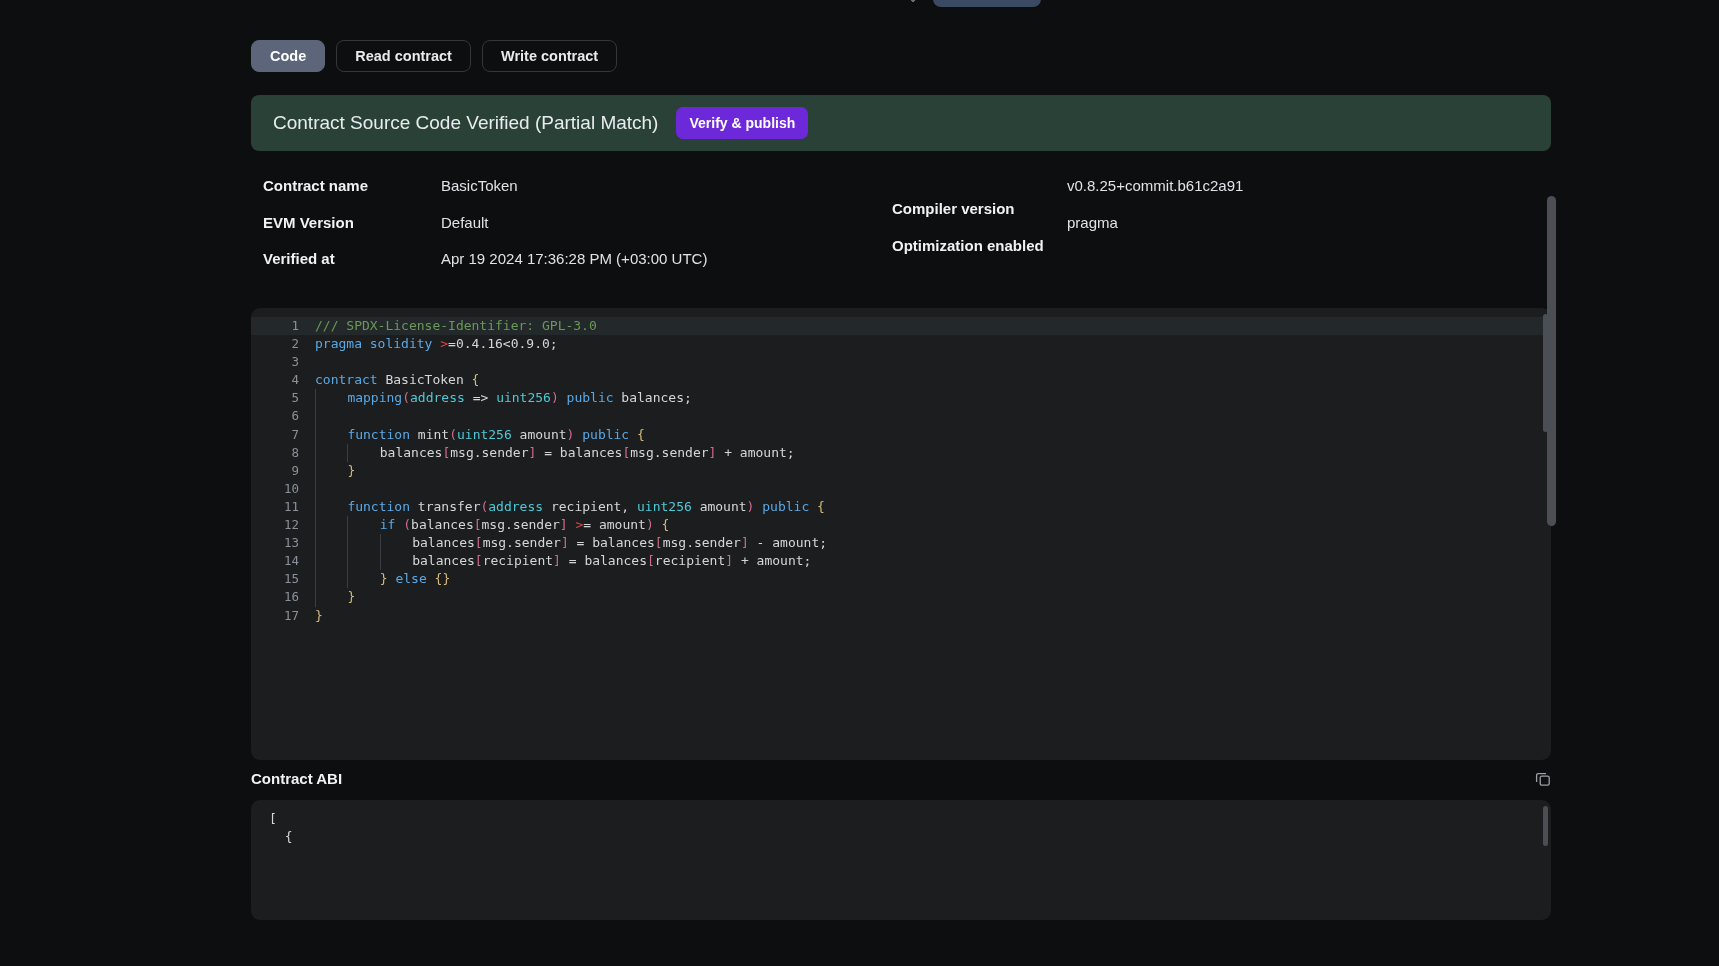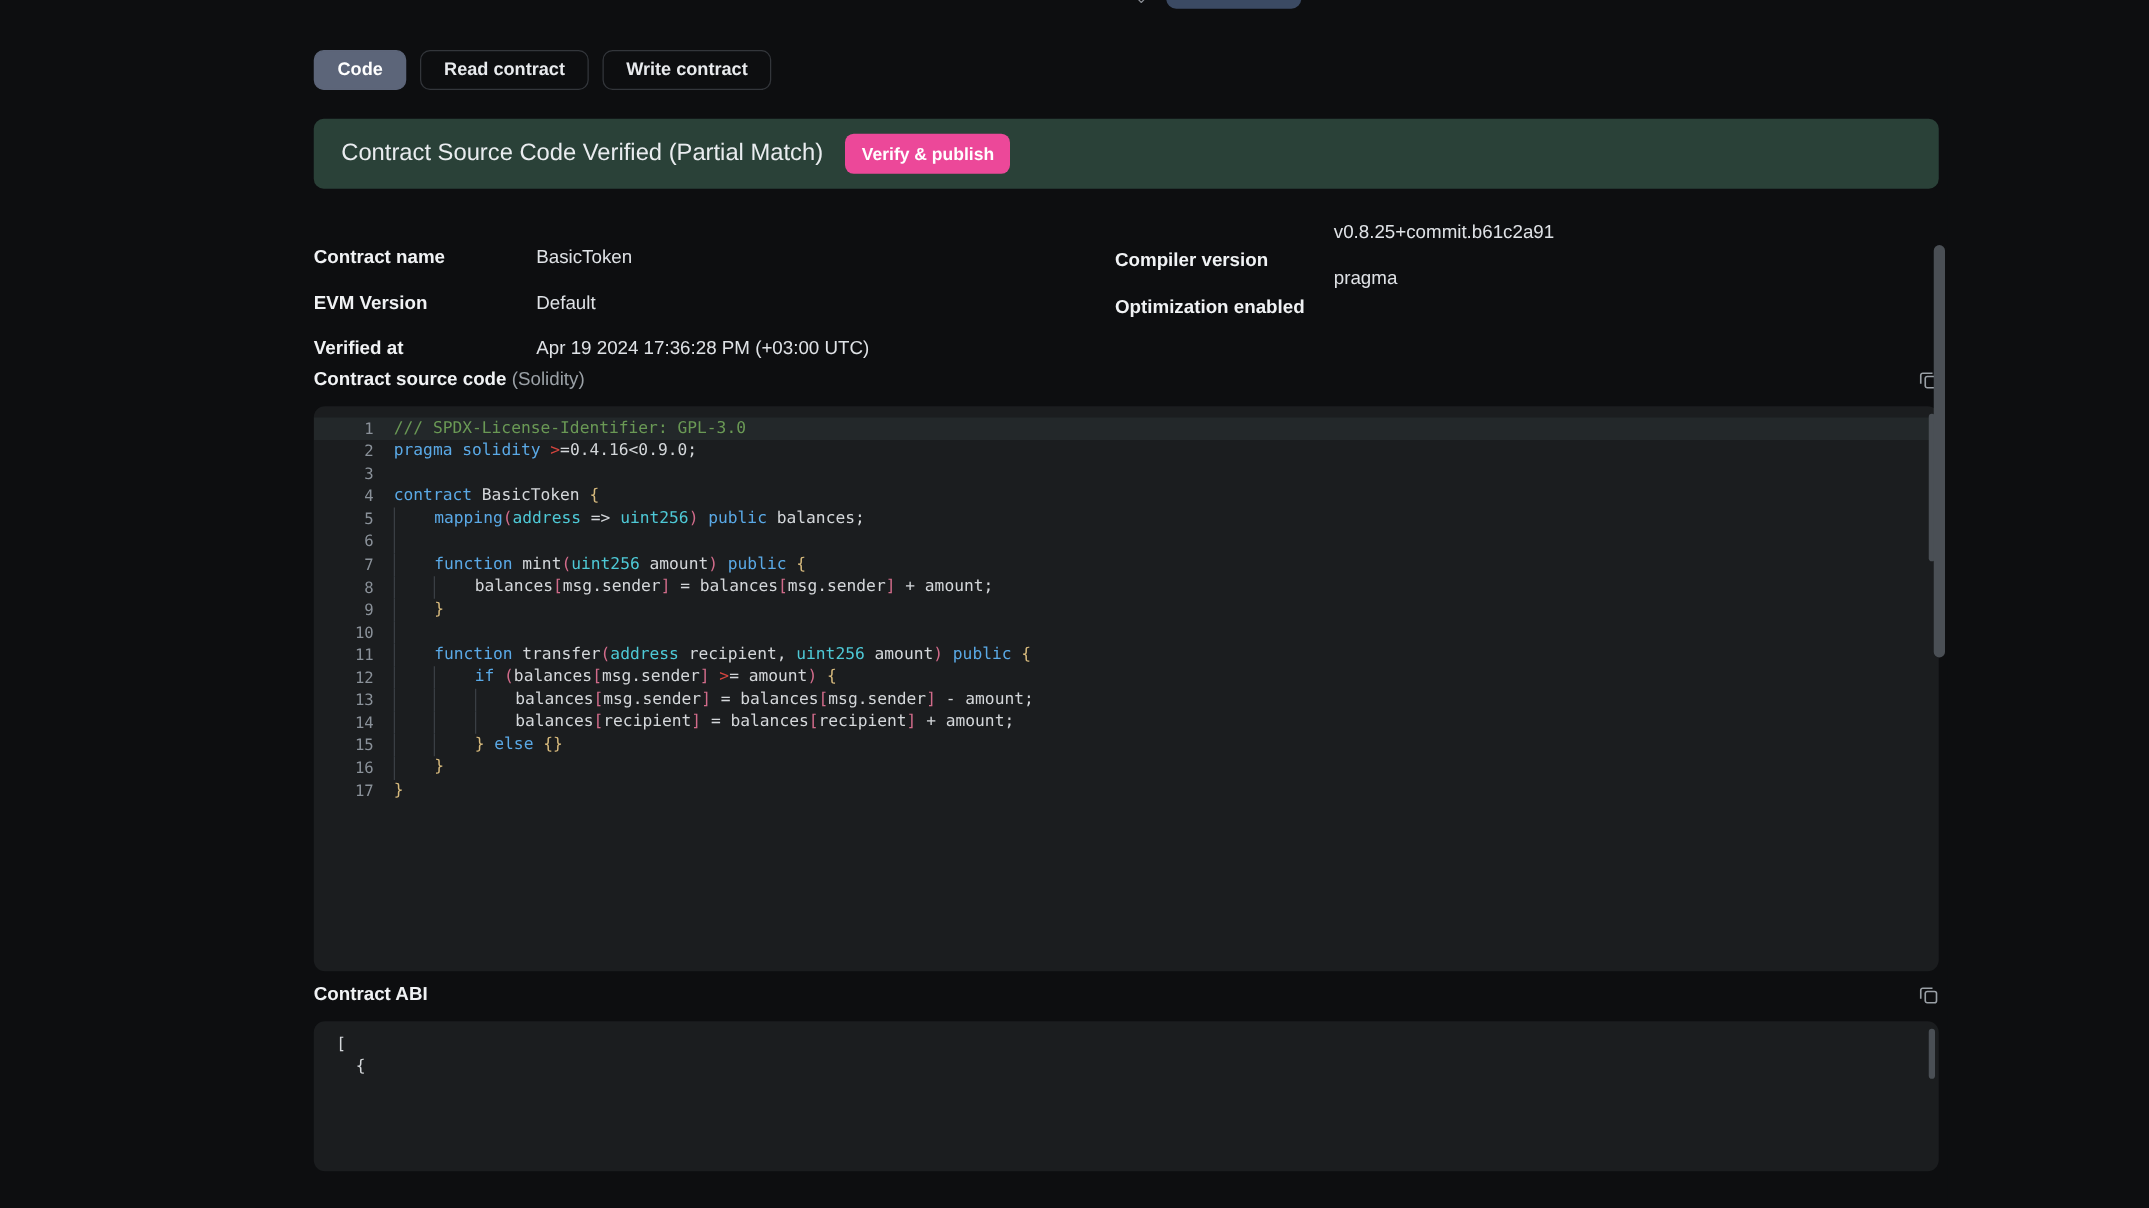--- a/index.html
+++ b/index.html
@@ -104,21 +104,21 @@
   }
   .banner-text {
     font-size: 19px;
     color: #e9ecef;
     font-weight: 400;
     white-space: nowrap;
   }
   .verify-btn {
     height: 30px;
     padding: 16px 13px;
-    background: #ec4899;
+    background: #6d28d9;
     border: none;
     border-radius: 7px;
     color: #ffffff;
     font-size: 14px;
     font-weight: 700;
     cursor: pointer;
     display: flex;
     align-items: center;
     font-family: "Liberation Sans", sans-serif;
     white-space: nowrap;
@@ -126,21 +126,21 @@
 
   
   .meta {
     margin-top: 26px;
     position: relative;
   }
   .meta-col {
     position: absolute;
     top: 0;
   }
-  .meta-col.c1 { left: 0; width: 640px; margin-top: 20px; }
+  .meta-col.c1 { left: 12px; width: 640px; }
   .meta-col.c2 { left: 641px; width: 640px; }
   .meta-row {
     display: flex;
     align-items: flex-start;
     height: 36.5px;
   }
   .meta-label {
     font-size: 15px;
     font-weight: 700;
     color: #f0f2f4;
@@ -346,32 +346,20 @@
             <span class="meta-label">Compiler version</span>
             <span class="meta-value">v0.8.25+commit.b61c2a91</span>
           </div>
           <div class="meta-row">
             <span class="meta-label">Optimization enabled</span>
             <span class="meta-value">pragma</span>
           </div>
         </div>
       </div>
 
-      <div class="section-head">
-        <div class="section-title">
-          <span>Contract source code</span>
-          <span class="muted">(Solidity)</span>
-        </div>
-        <span class="copy-icon">
-          <svg viewBox="0 0 16 16" width="16" height="16" fill="none" stroke="currentColor" stroke-width="1.3">
-            <rect x="5.2" y="5.2" width="9" height="9" rx="1.6"></rect>
-            <path d="M11 2.6H3.2A1.6 1.6 0 0 0 1.6 4.2V11"></path>
-          </svg>
-        </span>
-      </div>
 
       <div class="code-wrap">
         <div class="code-scroll">
           <div class="code" id="code-body"><div class="cline hl"><span class="lnum">1</span><span class="ctext"><span class="cm">/// SPDX-License-Identifier: GPL-3.0</span></span></div><div class="cline"><span class="lnum">2</span><span class="ctext"><span class="k">pragma</span><span class="pln"> </span><span class="k">solidity</span><span class="pln"> </span><span class="op">&gt;</span><span class="pln">=0.4.16&lt;0.9.0;</span></span></div><div class="cline"><span class="lnum">3</span><span class="ctext"></span></div><div class="cline"><span class="lnum">4</span><span class="ctext"><span class="k">contract</span><span class="pln"> BasicToken </span><span class="brc">{</span></span></div><div class="cline"><span class="lnum">5</span><span class="ctext"><span class="ig"></span><span class="k">mapping</span><span class="br">(</span><span class="typ">address</span><span class="pln"> =&gt; </span><span class="typ">uint256</span><span class="br">)</span><span class="pln"> </span><span class="k">public</span><span class="pln"> balances;</span></span></div><div class="cline"><span class="lnum">6</span><span class="ctext"><span class="ig"></span></span></div><div class="cline"><span class="lnum">7</span><span class="ctext"><span class="ig"></span><span class="k">function</span><span class="pln"> mint</span><span class="br">(</span><span class="typ">uint256</span><span class="pln"> amount</span><span class="br">)</span><span class="pln"> </span><span class="k">public</span><span class="pln"> </span><span class="brc">{</span></span></div><div class="cline"><span class="lnum">8</span><span class="ctext"><span class="ig"></span><span class="ig"></span><span class="pln">balances</span><span class="br">[</span><span class="pln">msg.sender</span><span class="br">]</span><span class="pln"> = balances</span><span class="br">[</span><span class="pln">msg.sender</span><span class="br">]</span><span class="pln"> + amount;</span></span></div><div class="cline"><span class="lnum">9</span><span class="ctext"><span class="ig"></span><span class="brc">}</span></span></div><div class="cline"><span class="lnum">10</span><span class="ctext"><span class="ig"></span></span></div><div class="cline"><span class="lnum">11</span><span class="ctext"><span class="ig"></span><span class="k">function</span><span class="pln"> transfer</span><span class="br">(</span><span class="typ">address</span><span class="pln"> recipient, </span><span class="typ">uint256</span><span class="pln"> amount</span><span class="br">)</span><span class="pln"> </span><span class="k">public</span><span class="pln"> </span><span class="brc">{</span></span></div><div class="cline"><span class="lnum">12</span><span class="ctext"><span class="ig"></span><span class="ig"></span><span class="k">if</span><span class="pln"> </span><span class="br">(</span><span class="pln">balances</span><span class="br">[</span><span class="pln">msg.sender</span><span class="br">]</span><span class="pln"> </span><span class="op">&gt;</span><span class="pln">= amount</span><span class="br">)</span><span class="pln"> </span><span class="brc">{</span></span></div><div class="cline"><span class="lnum">13</span><span class="ctext"><span class="ig"></span><span class="ig"></span><span class="ig"></span><span class="pln">balances</span><span class="br">[</span><span class="pln">msg.sender</span><span class="br">]</span><span class="pln"> = balances</span><span class="br">[</span><span class="pln">msg.sender</span><span class="br">]</span><span class="pln"> - amount;</span></span></div><div class="cline"><span class="lnum">14</span><span class="ctext"><span class="ig"></span><span class="ig"></span><span class="ig"></span><span class="pln">balances</span><span class="br">[</span><span class="pln">recipient</span><span class="br">]</span><span class="pln"> = balances</span><span class="br">[</span><span class="pln">recipient</span><span class="br">]</span><span class="pln"> + amount;</span></span></div><div class="cline"><span class="lnum">15</span><span class="ctext"><span class="ig"></span><span class="ig"></span><span class="brc">}</span><span class="pln"> </span><span class="k">else</span><span class="pln"> </span><span class="brc">{}</span></span></div><div class="cline"><span class="lnum">16</span><span class="ctext"><span class="ig"></span><span class="brc">}</span></span></div><div class="cline"><span class="lnum">17</span><span class="ctext"><span class="brc">}</span></span></div></div>
         </div>
         <div class="code-vbar"></div>
       </div>
 
       <div class="section-head abi-head">
         <div class="section-title">Contract ABI</div>

